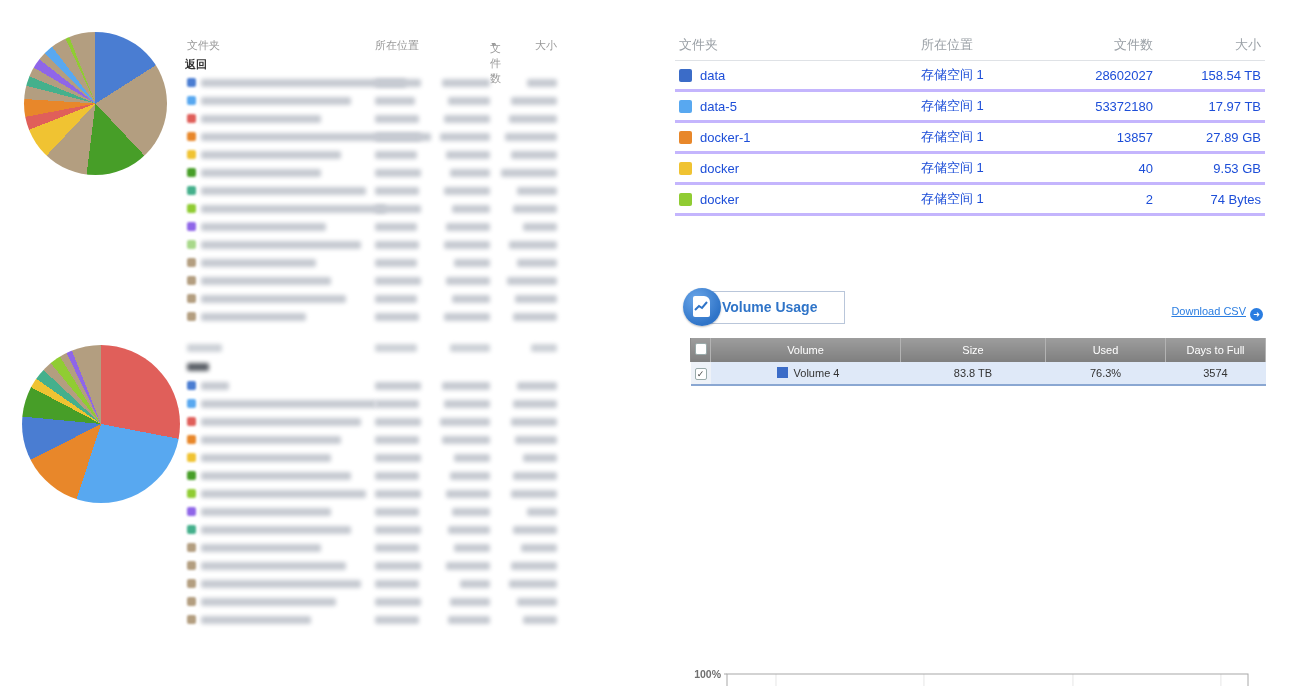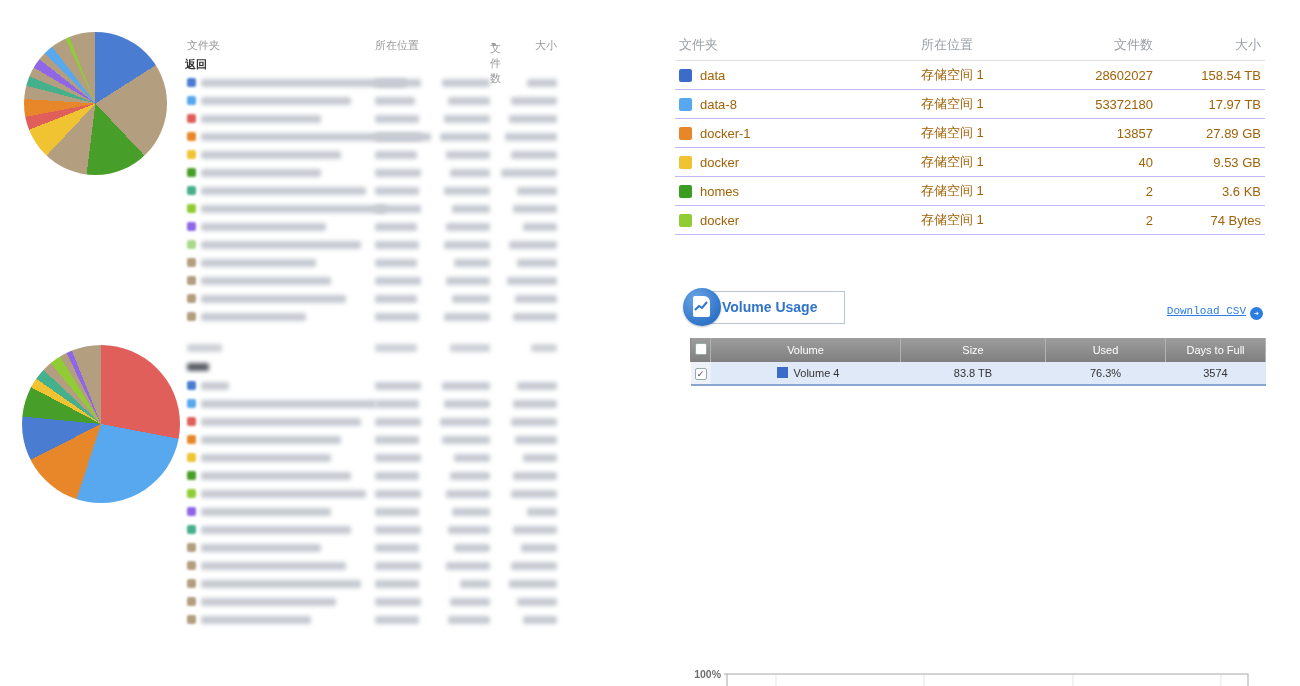--- a/index.html
+++ b/index.html
@@ -19,32 +19,32 @@
   .lrows{position:relative;}
   .lrow{position:relative;height:18px;}
   .licon{position:absolute;left:2px;top:4px;width:9px;height:9px;border-radius:2px;filter:blur(1px);}
   .b{position:absolute;top:5px;height:8px;border-radius:2px;background:#c6cad1;filter:blur(2px);}
   .b.dark{background:#5a5f66;}
   .b.hdr{background:#cdd1d7;}
   
   .right{position:absolute;left:675px;top:0;width:590px;height:686px;}
   .ftable{position:absolute;left:0;top:30px;width:590px;border-collapse:collapse;table-layout:fixed;font-size:13px;}
   .ftable th{font-weight:normal;color:#9aa0a6;height:30px;border-bottom:1px solid #dfe2e6;padding:0 4px;}
-  .ftable td{height:28px;border-bottom:1px solid #c4b5fd;color:#a16207;padding:0 4px;}
+  .ftable td{height:28px;border-bottom:3px solid #c4b5fd;color:#1d4ed8;padding:0 4px;}
   .ftable .al{text-align:left;} .ftable .ar{text-align:right;}
   .fic{display:inline-block;width:13px;height:13px;border-radius:2px;vertical-align:-2px;margin-right:8px;}
   .vu{position:absolute;left:0;top:285px;width:590px;}
   .vu-circle{position:absolute;left:8px;top:3px;width:38px;height:38px;border-radius:50%;
              background:radial-gradient(circle at 35% 30%,#6aa6e8,#2f74c8 70%);
              box-shadow:0 1px 2px rgba(0,0,0,.25);}
   .vu-doc{position:absolute;left:10px;top:8px;width:17px;height:21px;background:#fff;border-radius:2px 6px 2px 2px;}
   .vu-doc svg{position:absolute;left:1px;top:5px;}
   .vu-box{position:absolute;left:28px;top:6px;width:140px;height:31px;border:1px solid #b9c6da;}
   .vu-title{position:absolute;left:47px;top:14px;font-size:14px;font-weight:bold;color:#2f74c8;}
-  .csv{position:absolute;right:2px;top:20px;font-size:11px;color:#2a7de1;cursor:pointer;font-family:Liberation Mono, monospace;}
+  .csv{position:absolute;right:2px;top:20px;font-size:11px;color:#2a7de1;cursor:pointer;}
   .csv u{margin-right:4px;}
   .csv-ic{display:inline-block;width:13px;height:13px;line-height:13px;border-radius:50%;background:#2a7de1;
           color:#fff;font-size:8px;text-align:center;vertical-align:-2px;}
   .vtable{position:absolute;left:15px;top:53px;width:575px;border-collapse:collapse;table-layout:fixed;font-size:11px;}
   .vtable th{height:22px;background:linear-gradient(#9d9d9d,#7f7f7f);color:#fff;font-weight:normal;
              border-right:1px solid #b3b3b3;border-left:1px solid #8a8a8a;}
   .vtable td{height:20px;background:#dfe9f8;color:#333;text-align:center;border-bottom:2px solid #8aa7d2;}
   .vtable td.cb{background:#eef2f8;}
   .cbx{display:inline-block;width:10px;height:10px;background:#fff;border:1px solid #9aa;border-radius:2px;
        font-size:9px;line-height:10px;color:#444;}
@@ -304,42 +304,36 @@
         </tr>
       </thead>
       <tbody id="ftable-body">
           <tr>
             <td class="al"><span class="fic" style="background: rgb(59, 108, 200);"></span><span>data</span></td>
             <td class="al">存储空间 1</td>
             <td class="ar">28602027</td>
             <td class="ar">158.54 TB</td>
           </tr>
           <tr>
-            <td class="al"><span class="fic" style="background: rgb(88, 168, 240);"></span><span>data-8</span></td>
+            <td class="al"><span class="fic" style="background: rgb(88, 168, 240);"></span><span>data-5</span></td>
             <td class="al">存储空间 1</td>
             <td class="ar">53372180</td>
             <td class="ar">17.97 TB</td>
           </tr>
           <tr>
             <td class="al"><span class="fic" style="background: rgb(232, 135, 42);"></span><span>docker-1</span></td>
             <td class="al">存储空间 1</td>
             <td class="ar">13857</td>
             <td class="ar">27.89 GB</td>
           </tr>
           <tr>
             <td class="al"><span class="fic" style="background: rgb(240, 195, 50);"></span><span>docker</span></td>
             <td class="al">存储空间 1</td>
             <td class="ar">40</td>
             <td class="ar">9.53 GB</td>
-          </tr>
-          <tr>
-            <td class="al"><span class="fic" style="background: rgb(58, 157, 34);"></span><span>homes</span></td>
-            <td class="al">存储空间 1</td>
-            <td class="ar">2</td>
-            <td class="ar">3.6 KB</td>
           </tr>
           <tr>
             <td class="al"><span class="fic" style="background: rgb(144, 204, 51);"></span><span>docker</span></td>
             <td class="al">存储空间 1</td>
             <td class="ar">2</td>
             <td class="ar">74 Bytes</td>
           </tr>
         </tbody>
     </table>
 

